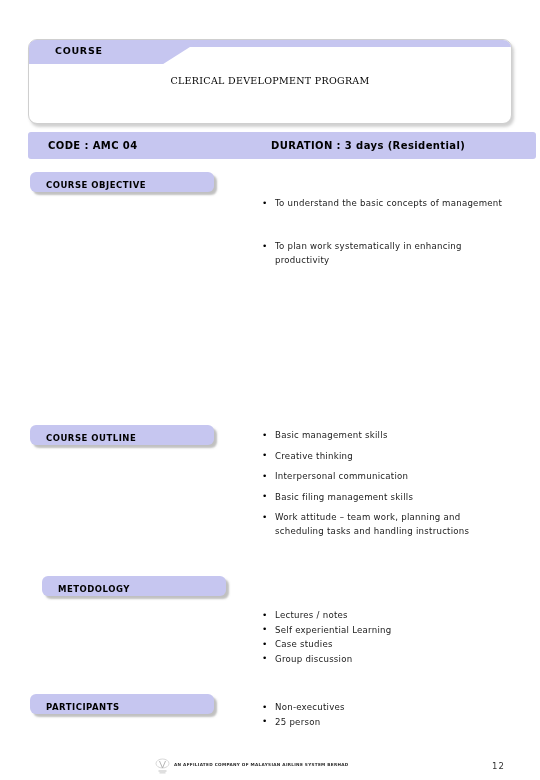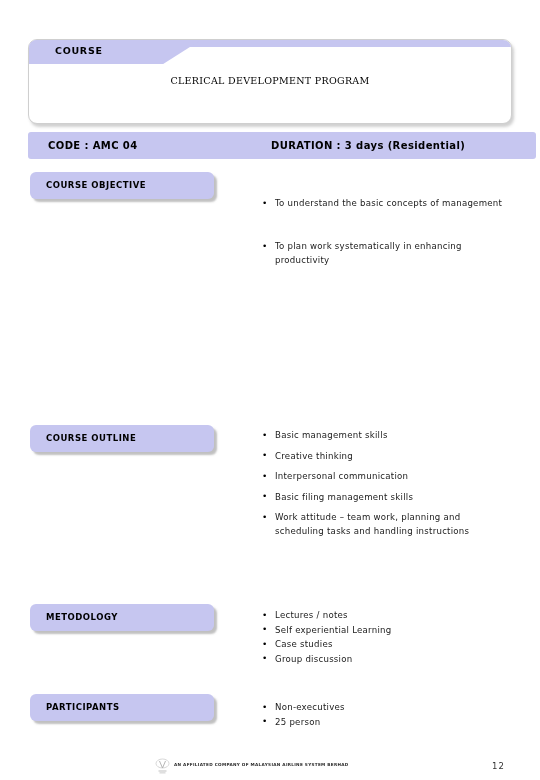--- a/index.html
+++ b/index.html
@@ -96,21 +96,21 @@
     font-weight: bold;
     letter-spacing: 0.4px;
     color: #000000;
   }
 
   
   .pill {
     position: absolute;
     left: 30px;
     width: 184px;
-    height: 27px;
+    height: 20px;
     background: #c6c6f0;
     border-radius: 6px;
     box-shadow: 3px 3px 2px rgba(140,140,140,0.55);
   }
   .pill .pill-label {
     position: absolute;
     left: 16px;
     top: 8px;
     font-size: 8.5px;
     font-weight: bold;
@@ -201,21 +201,21 @@
   <span class="pill-label">COURSE OUTLINE</span>
 </div>
 <div class="bullets snug" style="top:428px;">
   <div class="bullet-item">Basic management skills</div>
   <div class="bullet-item">Creative thinking</div>
   <div class="bullet-item">Interpersonal communication</div>
   <div class="bullet-item">Basic filing management skills</div>
   <div class="bullet-item">Work attitude – team work, planning and scheduling tasks and handling instructions</div>
 </div>
 
-<div class="pill" style="top:604px;">
+<div class="pill" style="top:576px;margin-left:12px;">
   <span class="pill-label">METODOLOGY</span>
 </div>
 <div class="bullets tight" style="top:608px;">
   <div class="bullet-item">Lectures / notes</div>
   <div class="bullet-item">Self experiential Learning</div>
   <div class="bullet-item">Case studies</div>
   <div class="bullet-item">Group discussion</div>
 </div>
 
 <div class="pill" style="top:694px;">

